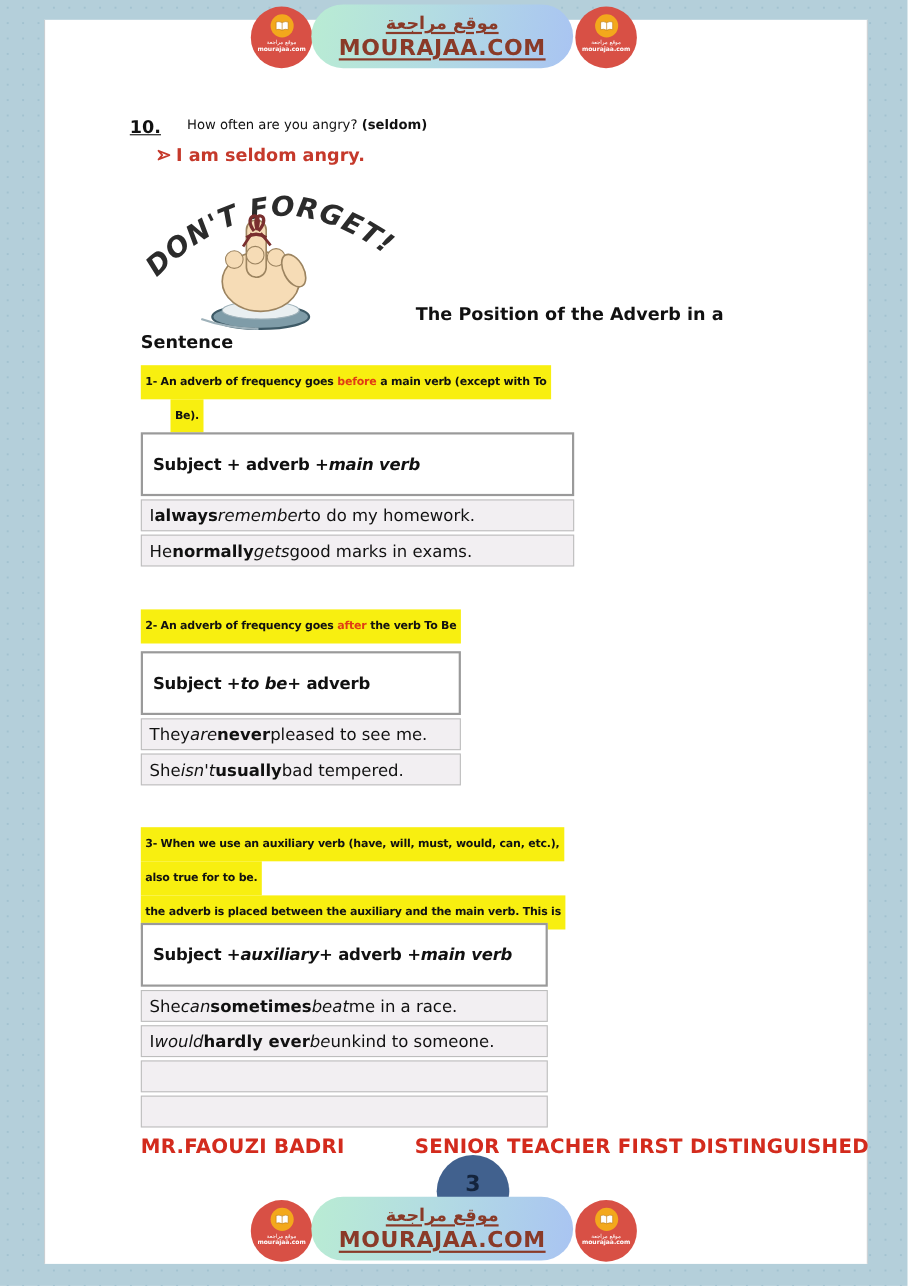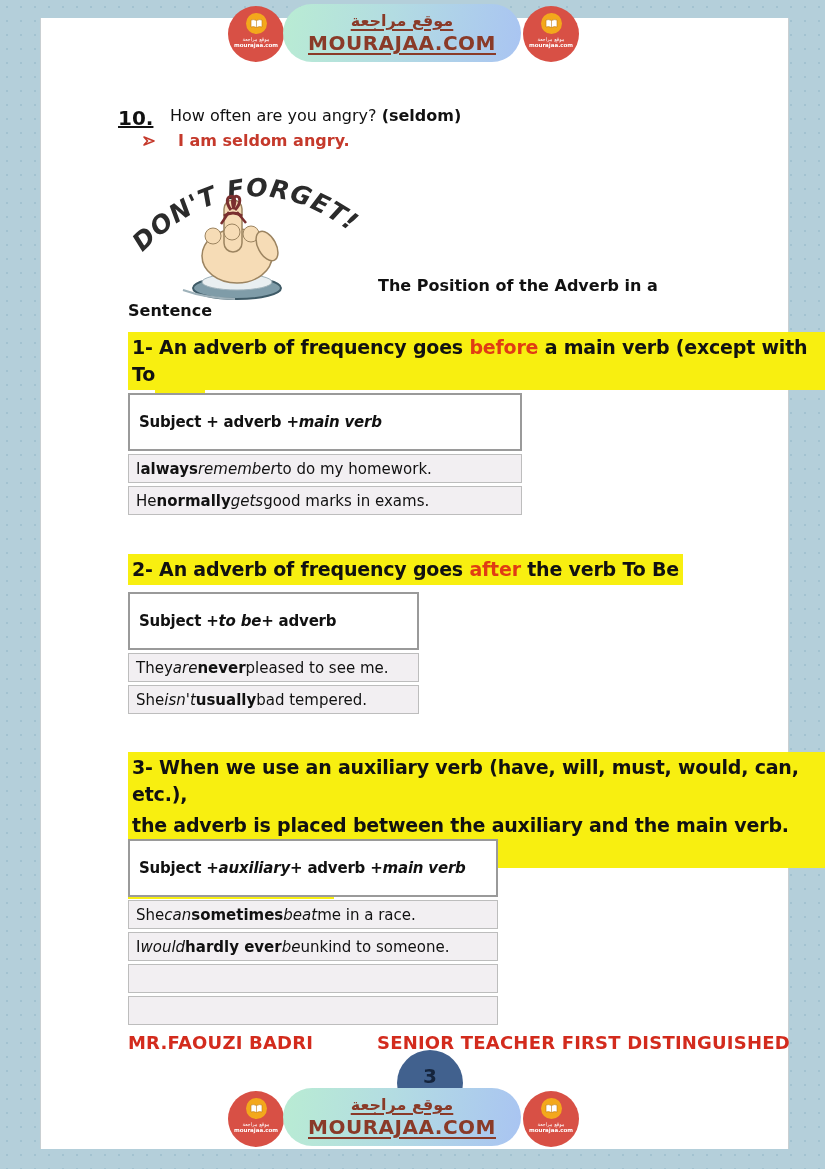--- a/index.html
+++ b/index.html
@@ -22,26 +22,26 @@
      text-underline-offset:3px;text-decoration-thickness:2px;direction:rtl;}
   .banner-domain{font-size:20px;font-weight:700;color:#8a3a28;text-decoration:underline;
      text-underline-offset:3px;text-decoration-thickness:2px;letter-spacing:.5px;}
   .logo-circle{width:56px;height:56px;border-radius:50%;background:#d85045;z-index:5;
      display:flex;flex-direction:column;align-items:center;}
   .logo-inner{width:21px;height:21px;border-radius:50%;background:#f3a81c;margin-top:7px;
      display:flex;align-items:center;justify-content:center;}
   .logo-txt{font-size:5px;color:#ffffff;line-height:6px;text-align:center;margin-top:2px;direction:rtl;}
   .logo-dom{font-size:5.5px;color:#ffffff;line-height:6px;text-align:center;font-weight:700;}
   
-  .qnum{font-size:20px;font-weight:700;text-decoration:underline;}
-  .qtext{font-size:16px;}
-  .answer{display:flex;align-items:center;gap:22px;color:#c5392b;font-weight:700;font-size:16px;}
+  .qnum{font-size:16px;font-weight:700;text-decoration:underline;}
+  .qtext{font-size:12px;}
+  .answer{display:flex;align-items:center;gap:4px;color:#c5392b;font-weight:700;font-size:16px;}
   
   .heading{font-size:16px;font-weight:700;}
-  .rule{font-size:19px;font-weight:700;line-height:27px;letter-spacing:-.2px;}
+  .rule{font-size:10px;font-weight:700;line-height:27px;letter-spacing:-.2px;}
   .rule .hl{background:#f8ef10;padding:2px 4px;display:inline-block;}
   .indent2{margin-left:27px;}
   .sg-n{font-weight:inherit;}
   .sg-b{font-weight:700;}
   .sg-i{font-style:italic;}
   .sg-bi{font-weight:700;font-style:italic;}
   .sg-red{color:#e03c14;font-weight:700;}
   
   .tbl{z-index:2;}
   .thead{height:54px;background:#fff;border:2px solid #9a9a9a;display:flex;align-items:center;
@@ -191,22 +191,22 @@
       <span class="sg-n">She </span>
       <span class="sg-i">isn't</span>
       <span class="sg-n"> </span>
       <span class="sg-b">usually</span>
       <span class="sg-n"> bad tempered.</span>
     </div>
 </div>
 
 <div class="abs rule" style="left:128px;top:752px;z-index:2;">
   <div><span class="hl">3- When we use an auxiliary verb (have, will, must, would, can, etc.),</span></div>
+  <div><span class="hl">also true for to be.</span></div>
   <div><span class="hl">the adverb is placed between the auxiliary and the main verb. This is</span></div>
-  <div><span class="hl">also true for to be.</span></div>
 </div>
 
 <div class="abs tbl" style="left:128px;top:839px;width:370px;">
   <div class="thead">
       <span class="sg-b">Subject + </span>
       <span class="sg-bi">auxiliary</span>
       <span class="sg-b"> + adverb + </span>
       <span class="sg-bi">main verb</span>
     </div>
   <div class="trow">

